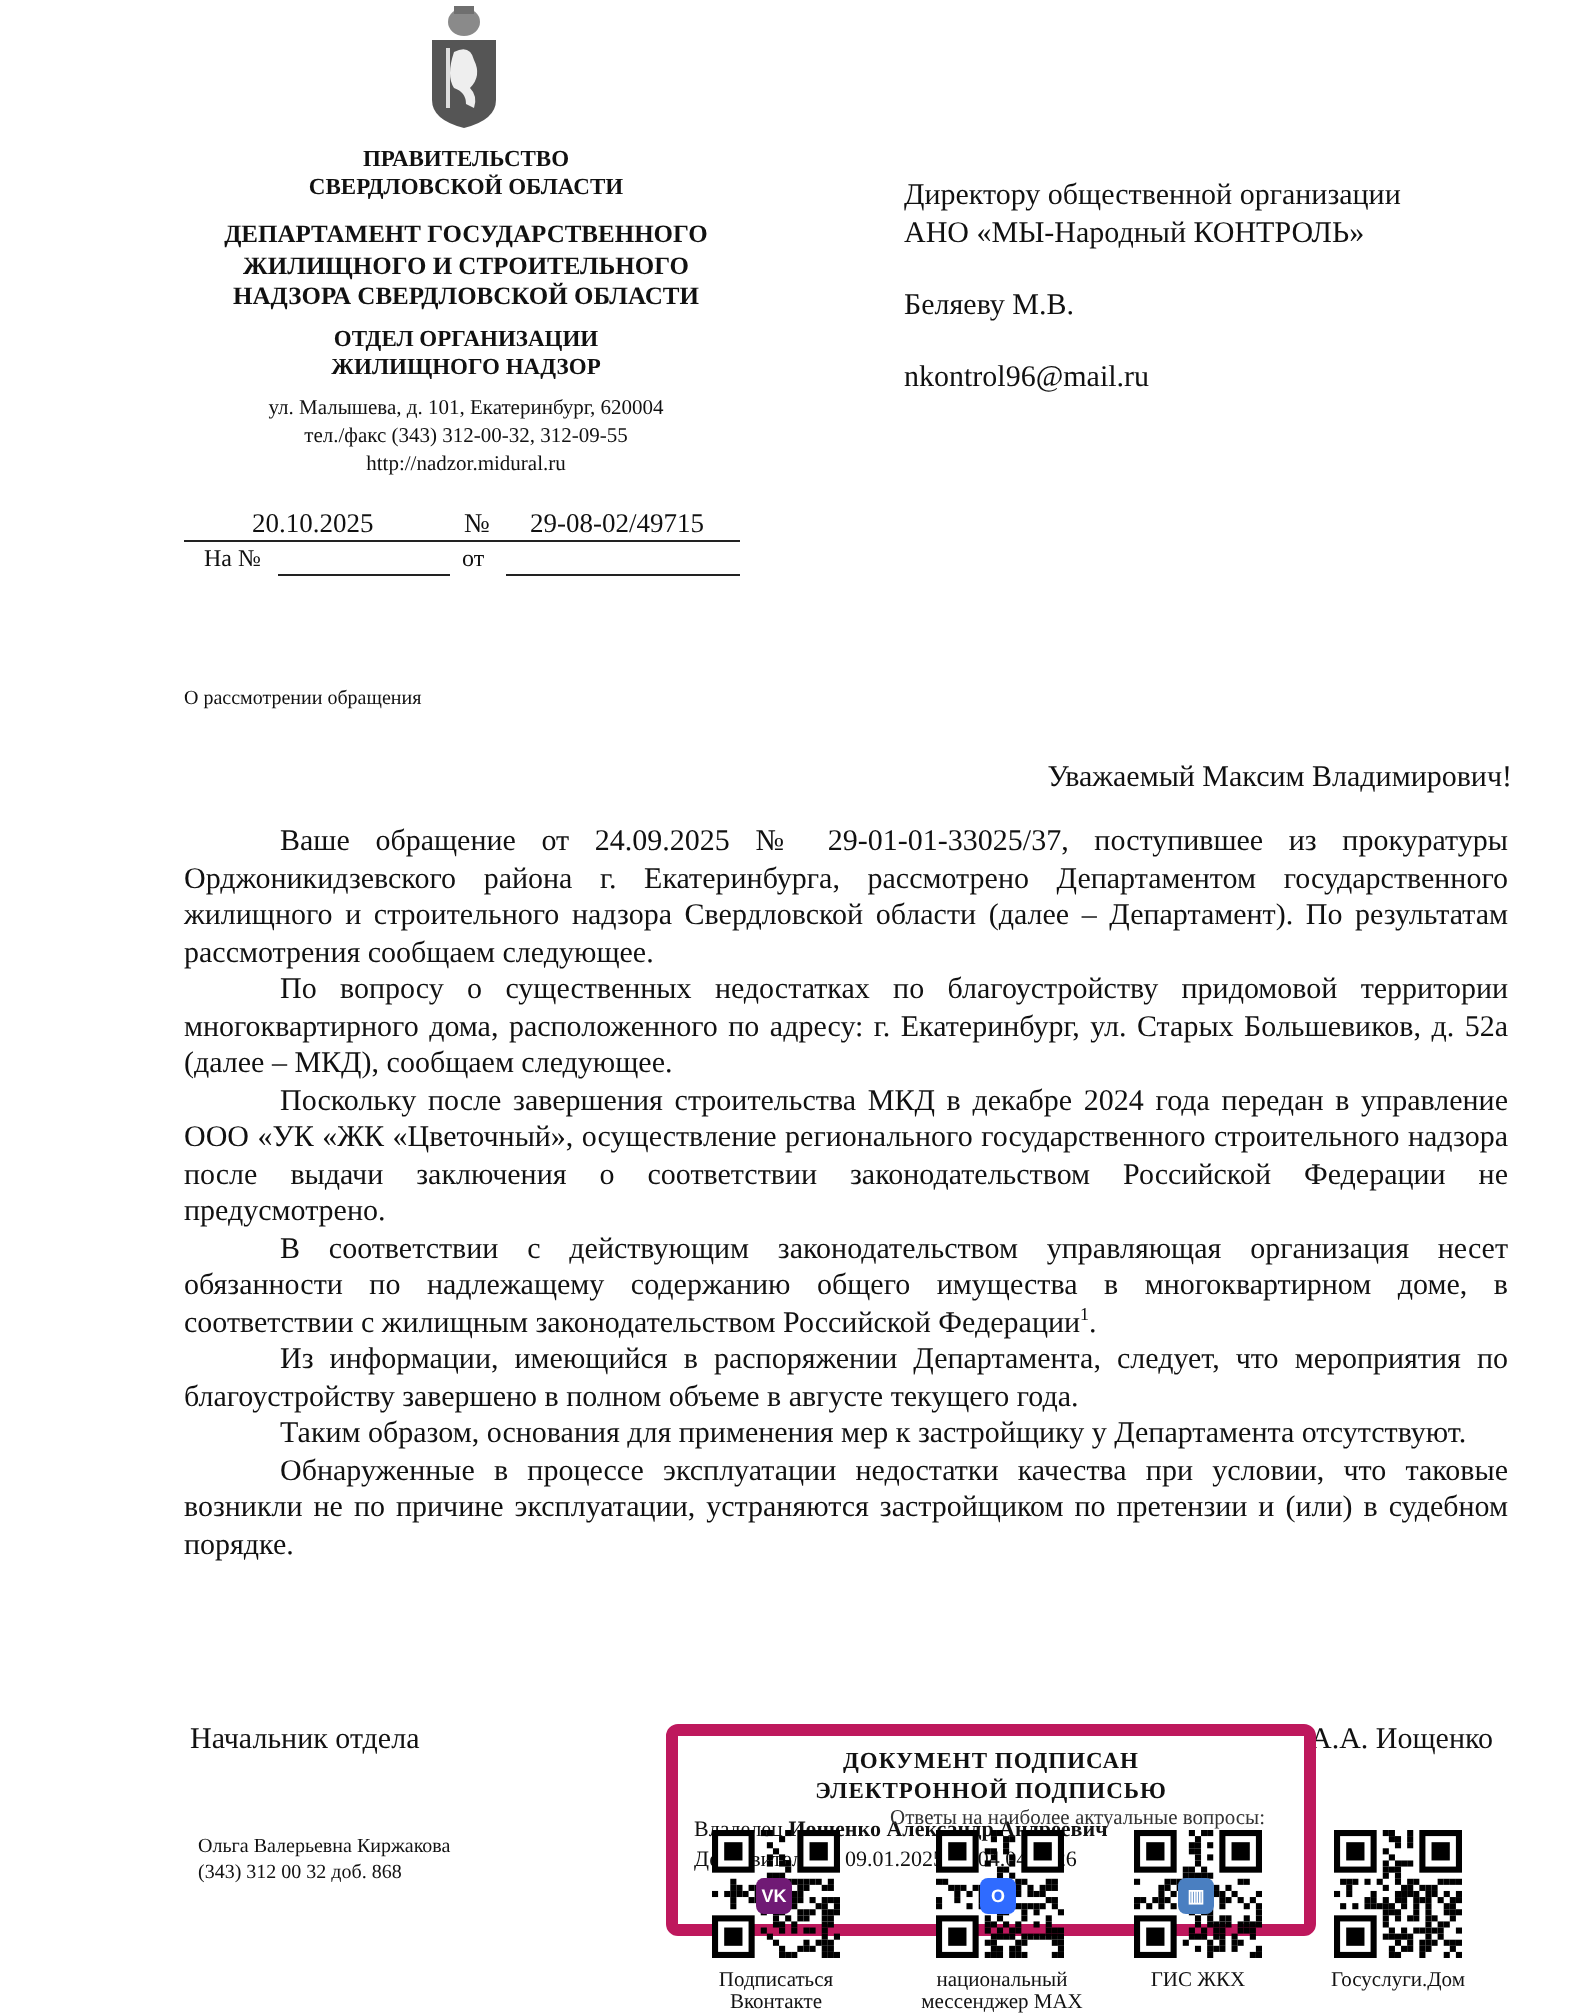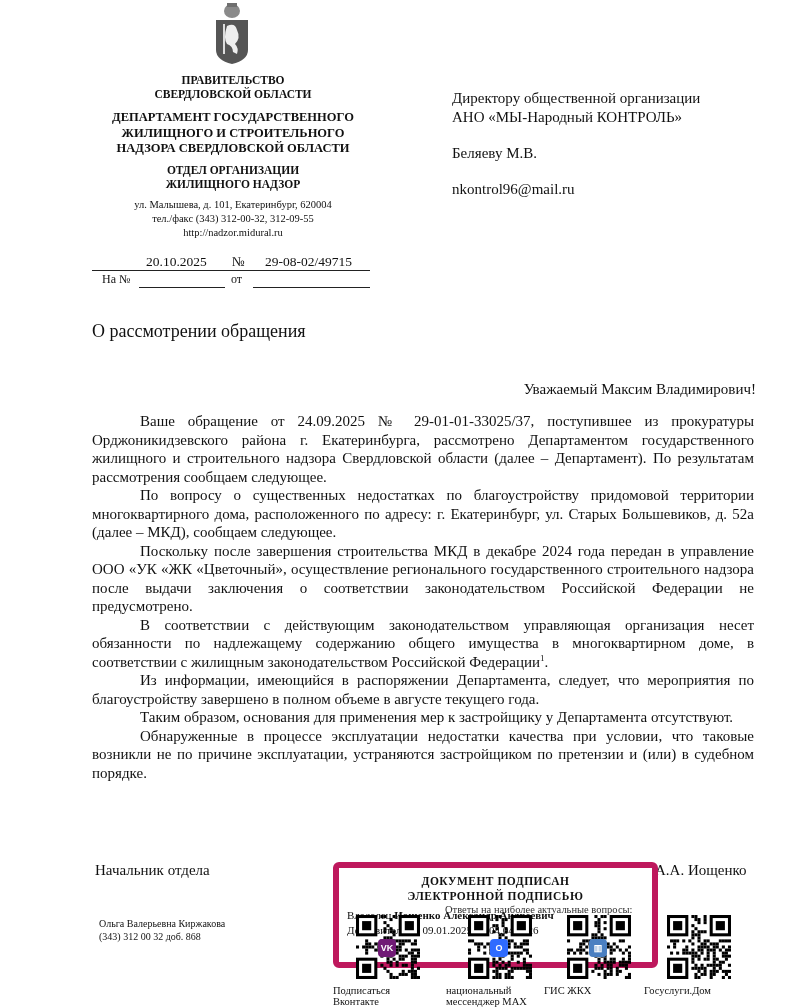--- a/index.html
+++ b/index.html
@@ -10,36 +10,36 @@
   
   .emblem { left: 213px; top: 2px; width: 38px; height: 64px; }
   .hdr { left: 92px; width: 282px; text-align: center; font-weight: bold; }
   .gov { top: 73px; font-size: 11.5px; line-height: 14px; }
   .dept { top: 110px; font-size: 12.5px; line-height: 15.5px; }
   .otdel { top: 163px; font-size: 11.5px; line-height: 14px; }
   .contacts { left: 92px; width: 282px; top: 198px; text-align: center;
               font-size: 10.5px; line-height: 14px; font-weight: normal; }
 
   .regrow { left: 92px; width: 278px; top: 254px; font-size: 13.5px; }
-  .regrow .date { position: absolute; left: 34px; top: 0; margin-left: 20px; }
+  .regrow .date { position: absolute; left: 34px; top: 0; }
   .regrow .numlbl { position: absolute; left: 140px; top: 0; }
   .regrow .num { position: absolute; left: 173px; top: 0; }
   .regline { left: 92px; top: 270px; width: 278px; height: 0; border-top: 1px solid #222; }
   .narow { left: 100px; top: 272px; font-size: 12px; width: 270px; height: 18px; }
   .narow .lbl1 { position: absolute; left: 2px; top: 0; }
   .narow .line1 { position: absolute; left: 39px; top: 15px; width: 86px; border-top: 1px solid #222; }
   .narow .lbl2 { position: absolute; left: 131px; top: 0; }
   .narow .line2 { position: absolute; left: 153px; top: 15px; width: 117px; border-top: 1px solid #222; }
 
   
   .recip { left: 452px; top: 89px; font-size: 15px; line-height: 19px; }
   .recip div { white-space: nowrap; }
   .recip .gap { height: 17px; }
 
-  .subject { left: 92px; top: 321px; font-size: 18px; }
+  .subject { left: 92px; top: 344px; font-size: 10px; }
   .greeting { left: 92px; width: 664px; top: 381px; font-size: 15px; text-align: right; }
 
   .body { left: 92px; width: 662px; top: 412px; font-size: 15px; line-height: 18.5px;
           text-align: justify; }
   .body p { margin: 0; text-indent: 48px; }
   .body sup { font-size: 9px; line-height: 0; }
 
   
   .position { left: 95px; top: 862px; font-size: 15px; }
   .signer { left: 655px; top: 862px; font-size: 15px; }
@@ -49,21 +49,21 @@
             border-radius: 6px; background: transparent; margin-left: 12px; }
   .sigbox .t { position: absolute; left: 0; width: 100%; text-align: center; font-weight: bold;
                font-size: 11.5px; line-height: 15px; top: 6px; letter-spacing: 0.5px; }
   .sigbox .c { position: absolute; left: 8px; font-size: 11px; line-height: 15px; top: 40px;
                white-space: nowrap; }
   .sigbox .c b { font-weight: bold; }
   .qa-note { left: 445px; top: 904px; font-size: 10.5px; color: #333; white-space: nowrap; }
 
   .qr { width: 64px; height: 64px; top: 915px; }
   .qr svg { width: 100%; height: 100%; display: block; }
-  .qrlabel { top: 985px; width: 110px; text-align: left; font-size: 10.5px; line-height: 11px; }
+  .qrlabel { top: 985px; width: 110px; text-align: center; font-size: 10.5px; line-height: 11px; }
   .badge { position: absolute; left: 22px; top: 24px; width: 18px; height: 18px; border-radius: 4px;
            color: #fff; font: bold 9px "Liberation Sans", sans-serif; text-align: center; line-height: 18px; }
 </style>
 </head>
 <body>
 
 <div class="abs emblem">
   <svg viewBox="0 0 38 64" width="38" height="64">
     <ellipse cx="19" cy="9" rx="8" ry="7" fill="#8a8a8a"></ellipse>
     <rect x="14" y="1" width="10" height="4" fill="#6f6f6f"></rect>

